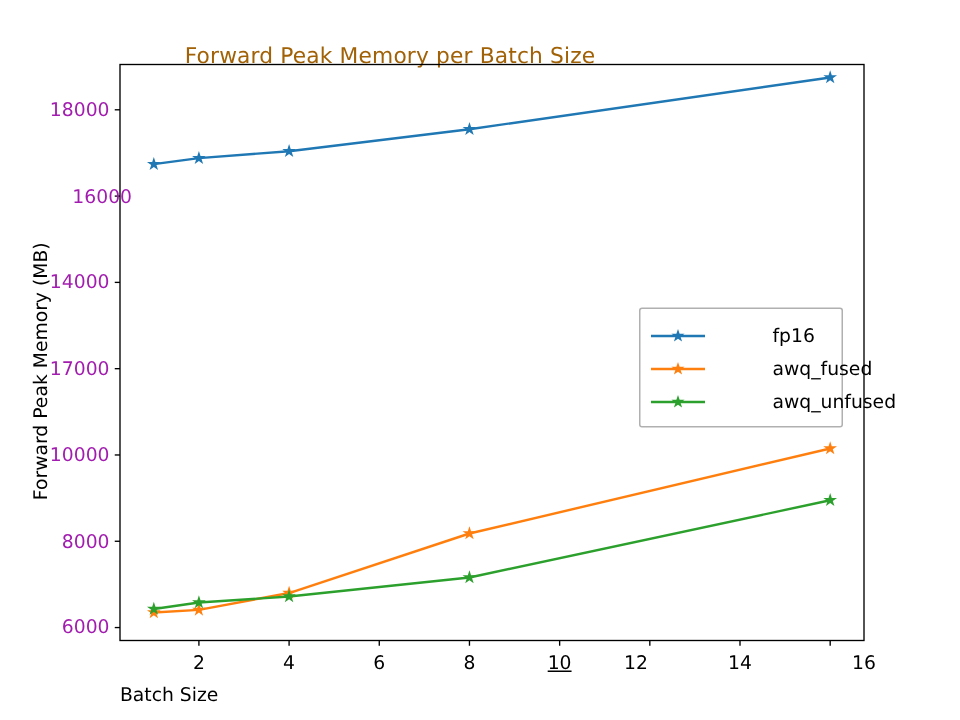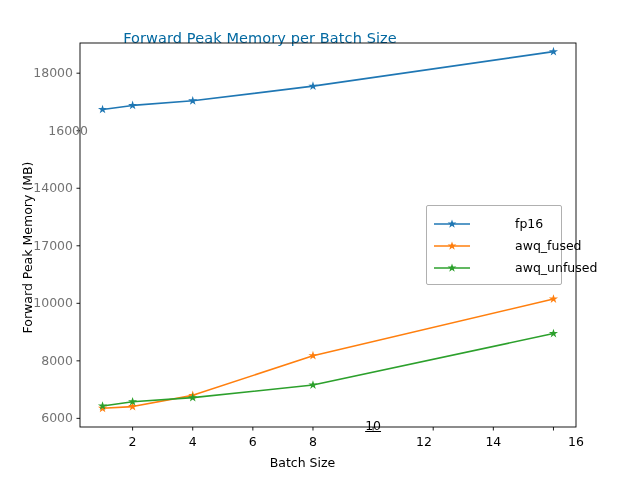--- a/index.html
+++ b/index.html
@@ -21,53 +21,53 @@
     height: 480px;
     background: #ffffff;
   }
   .chart-title {
     position: absolute;
     left: 0;
     top: 30px;
     width: 520px;
     text-align: center;
     font-size: 14.5px;
-    color: #0369a1;
+    color: #a16207;
     letter-spacing: 0.1px;
   }
   .ylabel {
     position: absolute;
     left: -138px;
     top: 240px;
     width: 330px;
     text-align: center;
     font-size: 12.5px;
     color: #000000;
     transform: rotate(-90deg);
     transform-origin: center center;
   }
   .xlabel {
     position: absolute;
     left: 80px;
     top: 455px;
     width: 445px;
-    text-align: center;
+    text-align: left;
     font-size: 12.5px;
     color: #000000;
   }
   #plot-svg {
     position: absolute;
     left: 0;
     top: 0;
   }
   .tick-label-y {
     position: absolute;
     text-align: right;
     font-size: 12.5px;
-    color: #737373;
+    color: #a21caf;
     width: 60px;
     right: 0;
   }
   .tick-label-x {
     position: absolute;
     text-align: center;
     font-size: 12.5px;
     color: #000000;
     width: 40px;
   }
@@ -158,21 +158,21 @@
       <div class="tick-label-y" style="top: 237.787px; left: 13px; width: 60px;">17000</div>
       <div class="tick-label-y" style="top: 180.258px; left: 13px; width: 60px;">14000</div>
       <div class="tick-label-y" style="top: 122.73px; left: 28px; width: 60px;">16000</div>
       <div class="tick-label-y" style="top: 65.2022px; left: 13px; width: 60px;">18000</div>
     </div>
   <div class="xtick-wrap" id="xtick-labels">
       <div class="tick-label-x" style="left: 112.606px; top: 434px;">2</div>
       <div class="tick-label-x" style="left: 172.727px; top: 434px;">4</div>
       <div class="tick-label-x" style="left: 232.848px; top: 434px;">6</div>
       <div class="tick-label-x" style="left: 292.97px; top: 434px;">8</div>
-      <div class="tick-label-x" style="left: 353.091px; top: 418px; text-decoration: underline;">10</div>
+      <div class="tick-label-x" style="left: 353.091px; top: 434px; text-decoration: underline;">10</div>
       <div class="tick-label-x" style="left: 404px; top: 434px;">12</div>
       <div class="tick-label-x" style="left: 473.333px; top: 434px;">14</div>
       <div class="tick-label-x" style="left: 556px; top: 434px;">16</div>
     </div>
 
   <div class="legend-box">
     <div class="legend-row">
       <span class="legend-sample">
         <svg width="38" height="14">
             <line x1="1" y1="7" x2="37" y2="7" stroke="#1f77b4" stroke-width="1.6"></line>

